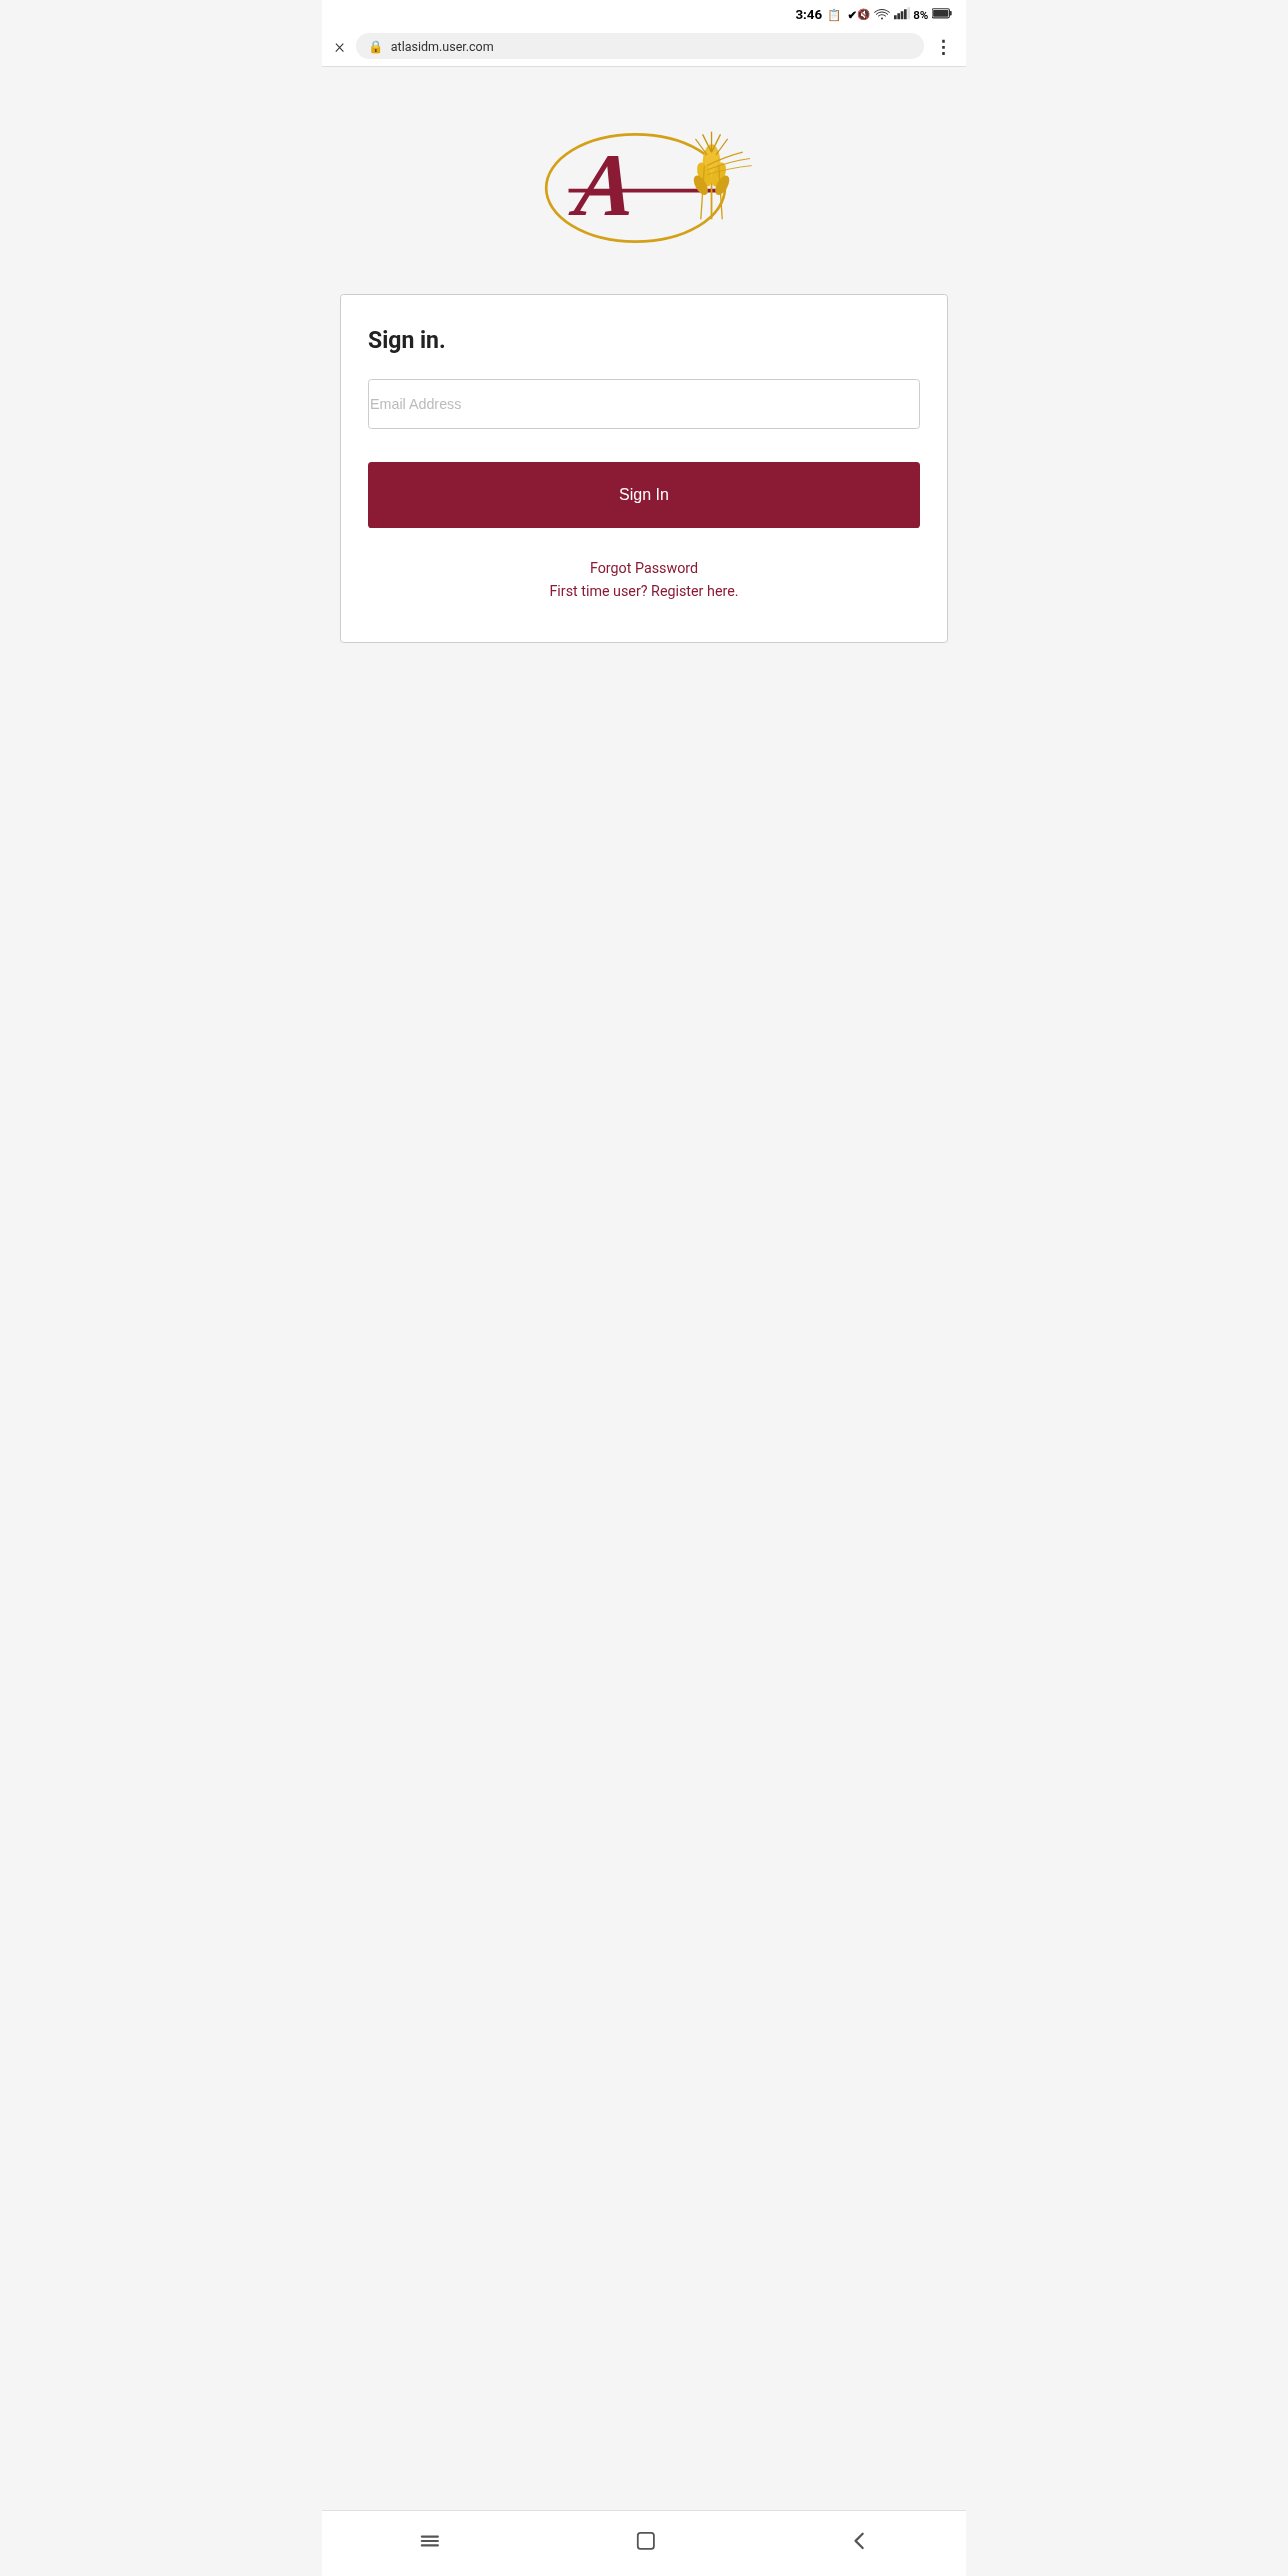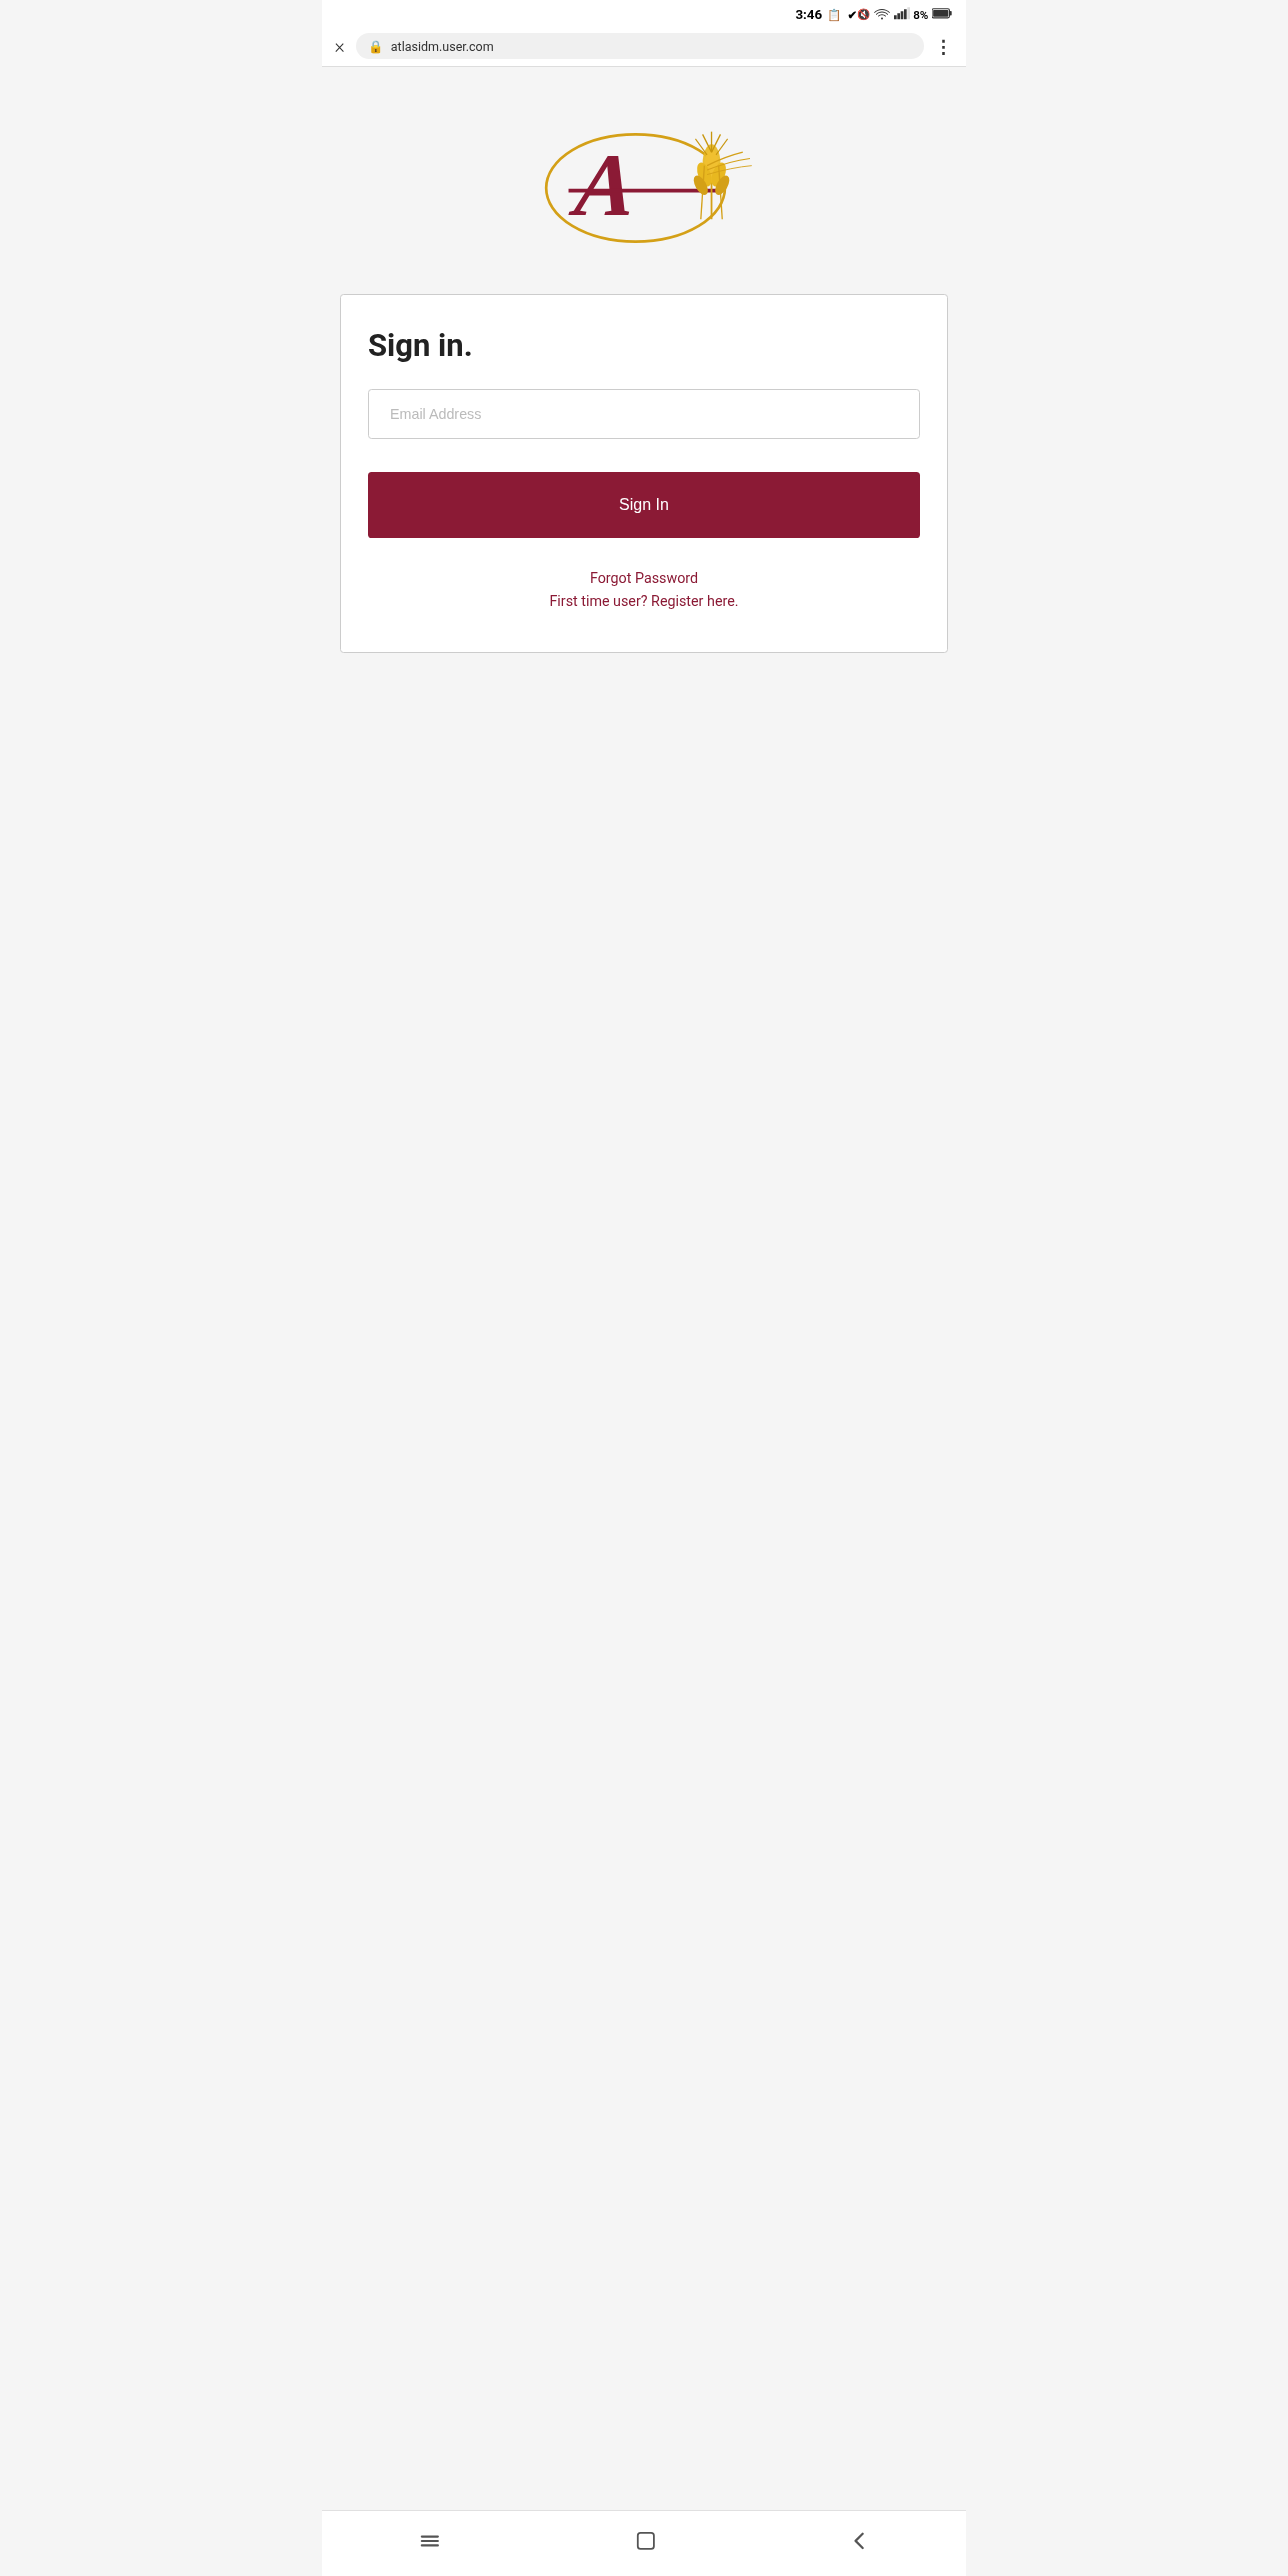--- a/index.html
+++ b/index.html
@@ -122,34 +122,34 @@
     .signin-card {
       width: 100%;
       max-width: 608px;
       background: #fff;
       border: 0.9px solid #ccc;
       border-radius: 3.6px;
       padding: 32px 27px 36px;
     }
 
     .signin-title {
-      font-size: 31px;
+      font-size: 23px;
       font-weight: 700;
       color: #222;
       margin-bottom: 25px;
     }
 
     .form-field {
       width: 100%;
       margin-bottom: 14.3px;
     }
 
     .form-input {
       width: 100%;
-      padding: 16px 21px;
+      padding: 16px 1px;
       font-size: 14.3px;
       color: #aaa;
       border: 0.9px solid #ccc;
       border-radius: 3.6px;
       background: #fff;
       outline: none;
     }
 
     .form-input::placeholder {
       color: #bbb;

